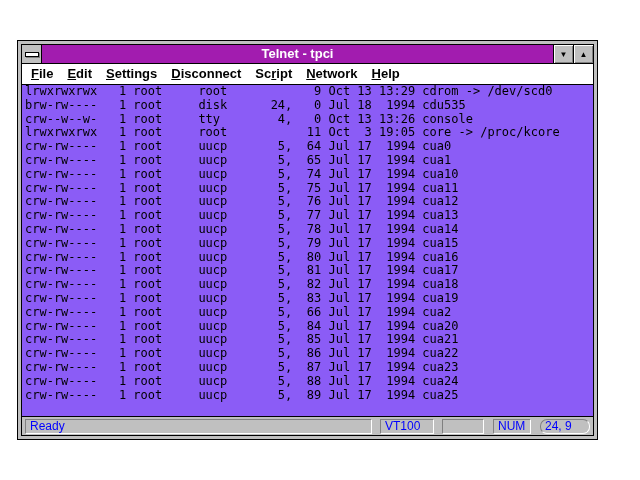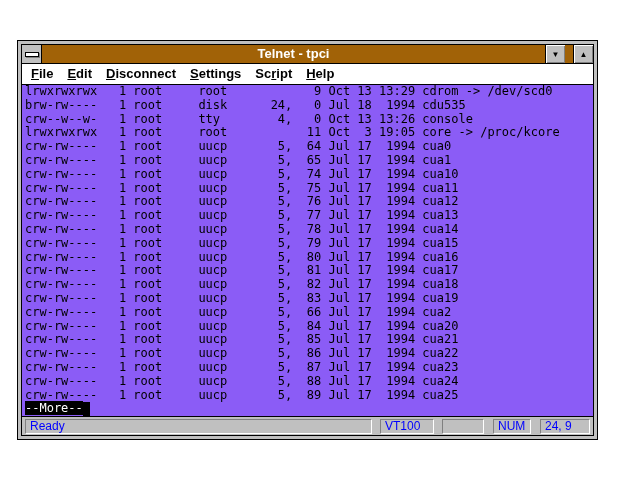--- a/index.html
+++ b/index.html
@@ -14,22 +14,21 @@
     background:#c0c0c0;border:1px solid #000;
     padding:3px;box-sizing:border-box;
   }
   .win-inner{
     border:1px solid #000;height:100%;box-sizing:border-box;
     display:flex;flex-direction:column;background:#fff;
   }
   
   .titlebar{
     height:18px;flex:0 0 18px;display:flex;align-items:stretch;
-    background:#a16207;
-    gap:8px;
+    background:#a21caf;
   }
   .sysbox{
     width:19px;flex:0 0 19px;background:#c0c0c0;border-right:1px solid #000;
     display:flex;align-items:center;justify-content:center;cursor:default;
   }
   .sysbox .dash{
     width:12px;height:3px;background:#fff;border:1px solid #000;
     box-shadow:1px 1px 0 #808080;
   }
   .title-text{
@@ -71,21 +70,21 @@
     height:13px;line-height:13px;
     border-top:1px solid #808080;border-left:1px solid #808080;
     border-bottom:1px solid #fff;border-right:1px solid #fff;
     color:#0000ff;font-size:12px;padding:0 4px;white-space:nowrap;
     overflow:hidden;box-sizing:content-box;
   }
   .panel.status{flex:1;margin-right:8px;}
   .panel.emu{width:44px;margin-right:8px;}
   .panel.extra{width:32px;margin-right:9px;}
   .panel.num{width:28px;margin-right:9px;}
-  .panel.pos{width:40px;}
+  .panel.pos{width:40px;border-radius:7px;}
 </style>
 </head>
 <body>
 
 <div class="win">
   <div class="win-inner">
 
     <div class="titlebar">
       <div class="sysbox">
         <div class="dash"></div>
@@ -95,23 +94,24 @@
         <span>▼</span>
       </div>
       <div class="tb-btn">
         <span>▲</span>
       </div>
     </div>
 
     <div class="menubar">
         <div class="menu-item"><span class="u">F</span>ile</div>
         <div class="menu-item"><span class="u">E</span>dit</div>
+        <div class="menu-item"><span class="u">S</span>ettings</div>
         <div class="menu-item"><span class="u">D</span>isconnect</div>
-        <div class="menu-item"><span class="u">S</span>ettings</div>
         <div class="menu-item">Sc<span class="u">r</span>ipt</div>
+        <div class="menu-item"><span class="u">N</span>etwork</div>
         <div class="menu-item"><span class="u">H</span>elp</div>
       </div>
 
     <div class="terminal">
       <pre>lrwxrwxrwx   1 root     root            9 Oct 13 13:29 cdrom -&gt; /dev/scd0
 brw-rw----   1 root     disk      24,   0 Jul 18  1994 cdu535
 crw--w--w-   1 root     tty        4,   0 Oct 13 13:26 console
 lrwxrwxrwx   1 root     root           11 Oct  3 19:05 core -&gt; /proc/kcore
 crw-rw----   1 root     uucp       5,  64 Jul 17  1994 cua0
 crw-rw----   1 root     uucp       5,  65 Jul 17  1994 cua1
@@ -125,21 +125,20 @@
 crw-rw----   1 root     uucp       5,  81 Jul 17  1994 cua17
 crw-rw----   1 root     uucp       5,  82 Jul 17  1994 cua18
 crw-rw----   1 root     uucp       5,  83 Jul 17  1994 cua19
 crw-rw----   1 root     uucp       5,  66 Jul 17  1994 cua2
 crw-rw----   1 root     uucp       5,  84 Jul 17  1994 cua20
 crw-rw----   1 root     uucp       5,  85 Jul 17  1994 cua21
 crw-rw----   1 root     uucp       5,  86 Jul 17  1994 cua22
 crw-rw----   1 root     uucp       5,  87 Jul 17  1994 cua23
 crw-rw----   1 root     uucp       5,  88 Jul 17  1994 cua24
 crw-rw----   1 root     uucp       5,  89 Jul 17  1994 cua25</pre>
-      <div class="more-line"><span class="inverse">--More--</span><span class="cursor-block">&nbsp;</span></div>
     </div>
 
     <div class="statusbar">
       <div class="panel status">Ready</div>
       <div class="panel emu">VT100</div>
       <div class="panel extra"></div>
       <div class="panel num">NUM</div>
       <div class="panel pos">24, 9</div>
     </div>
 

